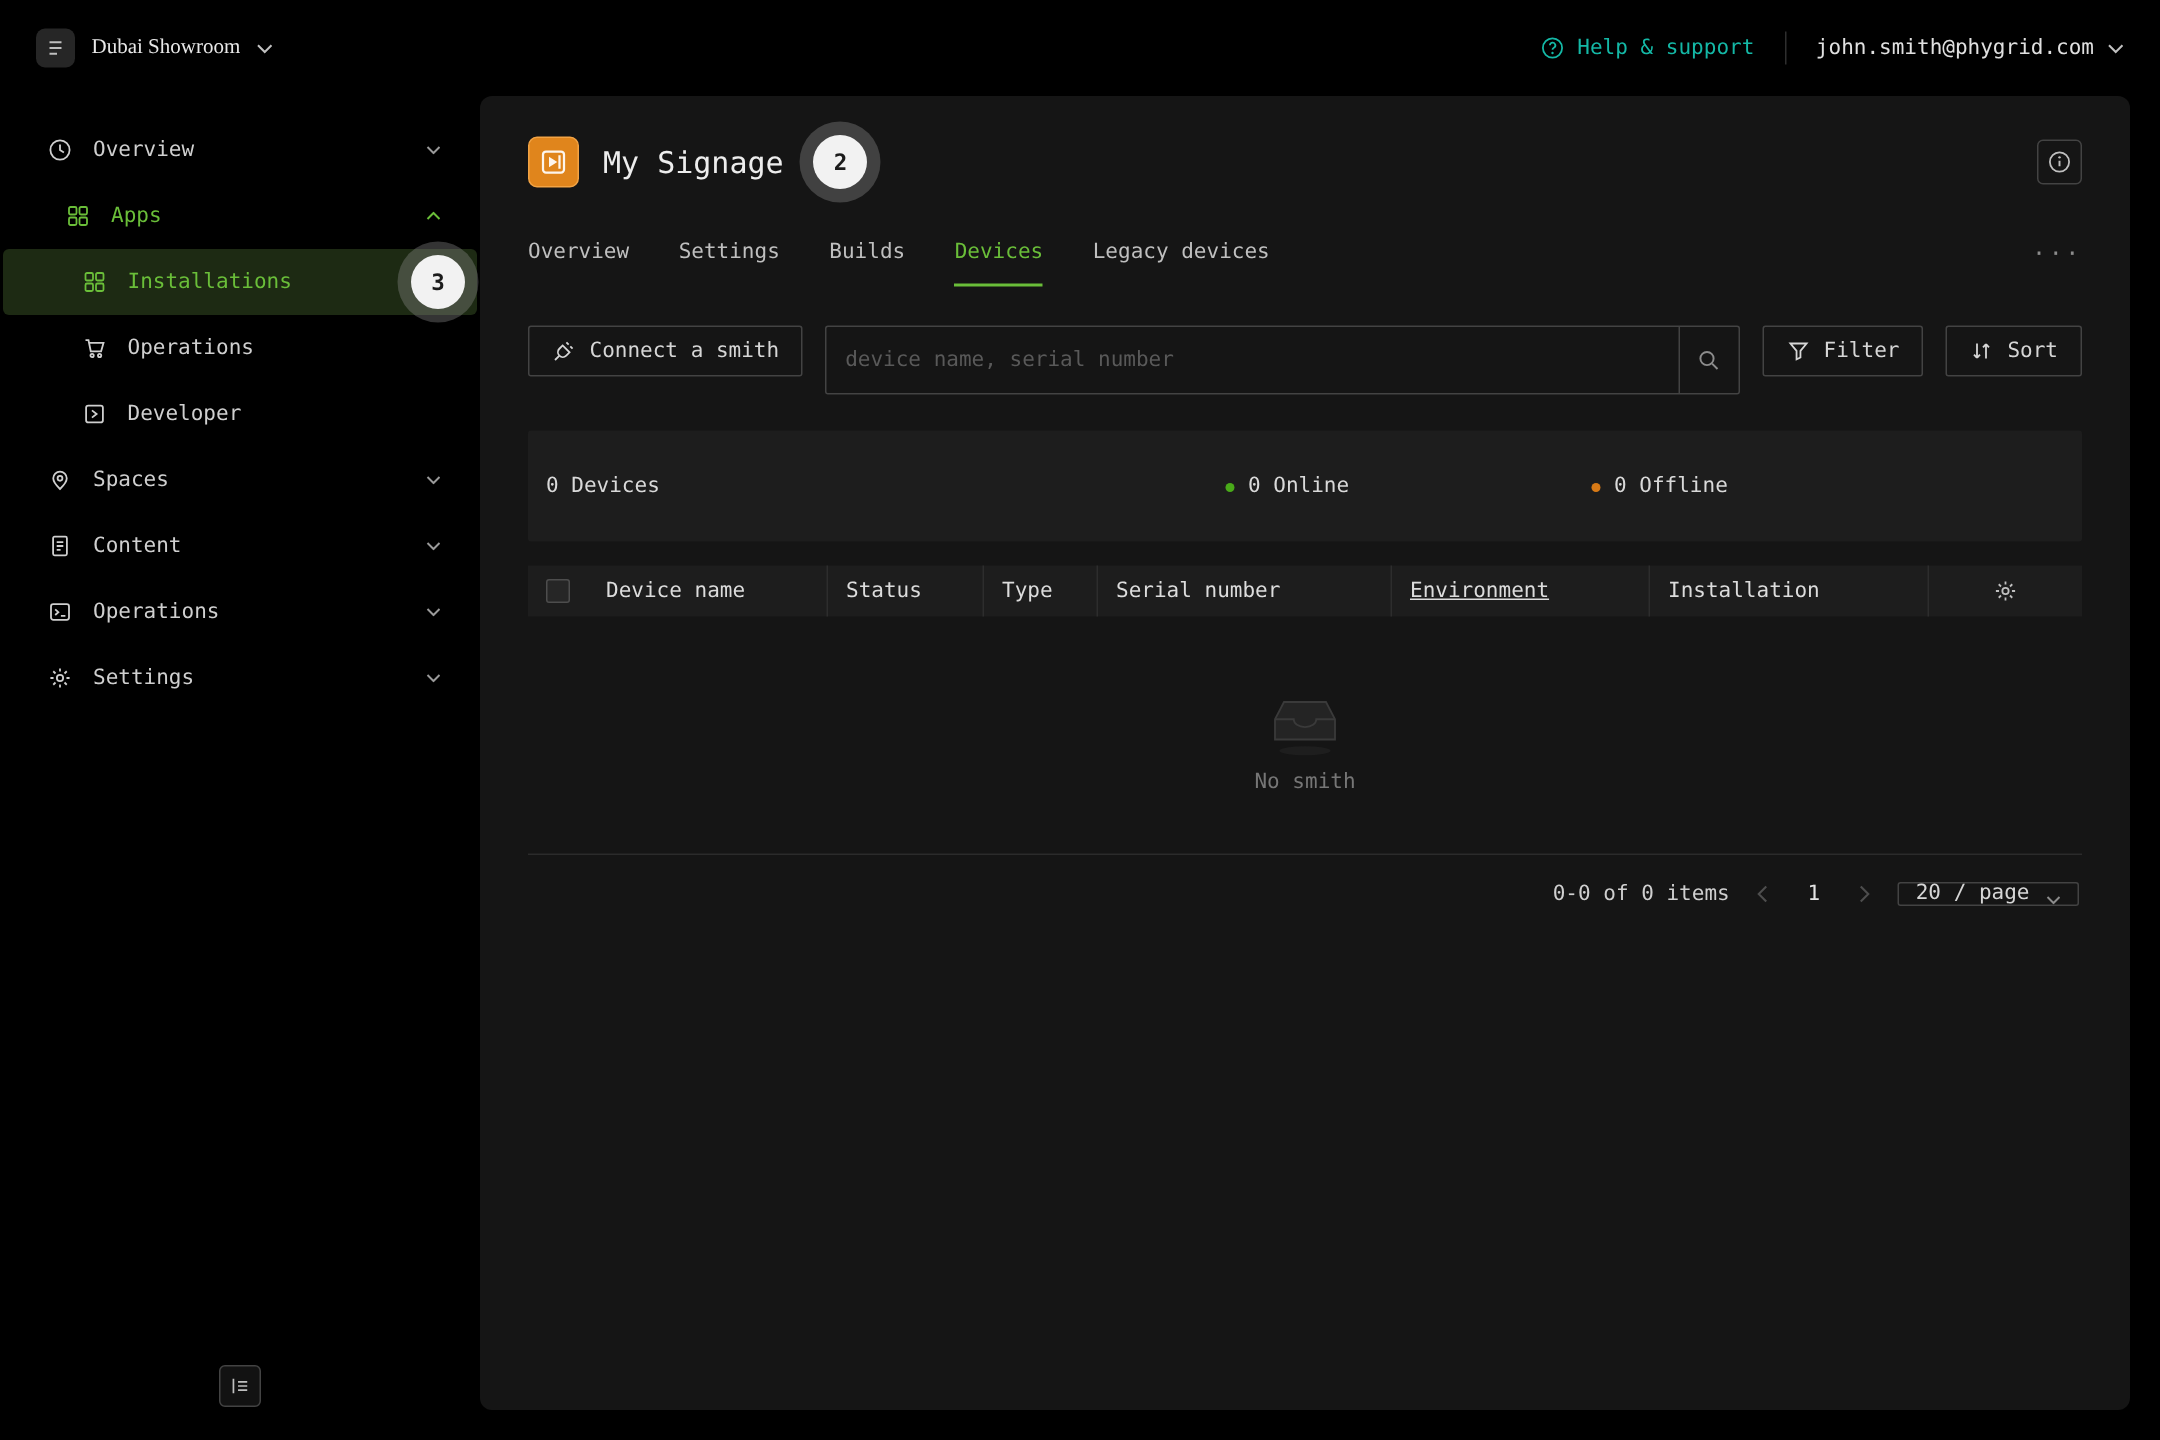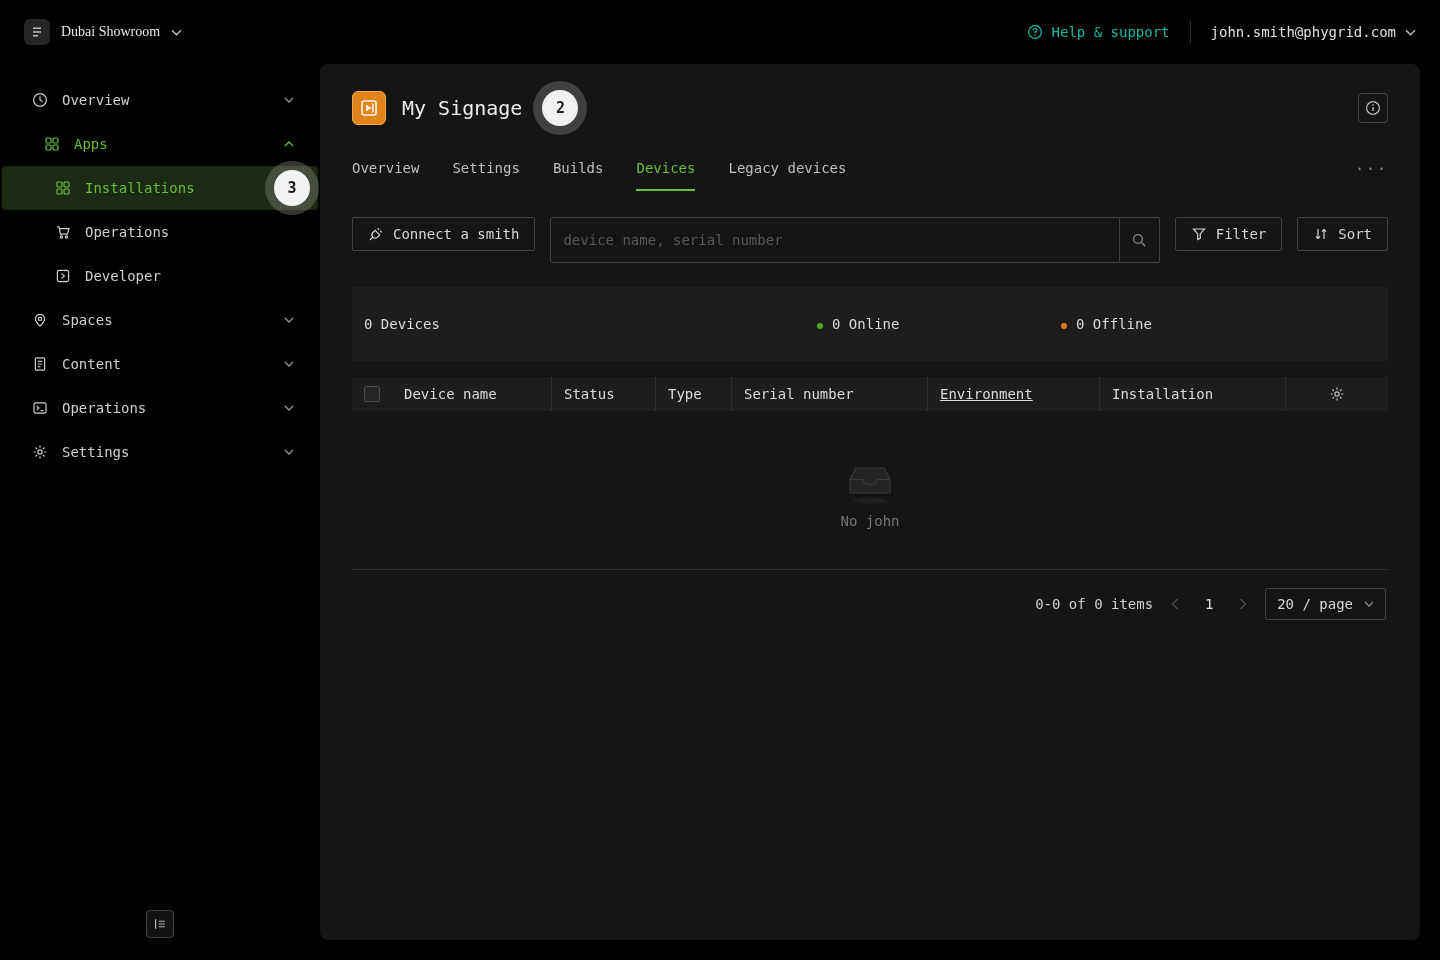--- a/index.html
+++ b/index.html
@@ -84,22 +84,22 @@
   .checkbox { width:16px; height:16px; border:1px solid #4d4d4d; border-radius:2px; background:#262626; cursor:pointer; }
 
   .empty { display:flex; flex-direction:column; align-items:center; gap:8px; padding:48px 0 0; }
   .empty-text { font-size:14px; color:#767676; }
   .rule { margin:40px 32px 0; border-top:1px solid #2b2b2b; }
 
   .pagination { display:flex; align-items:center; justify-content:flex-end; gap:18px;
     padding:0 34px; margin-top:18px; font-size:14px; color:#cfcfcf; }
   .page-chev { color:#4d4d4d; cursor:pointer; }
   .page-num { color:#e3e3e3; min-width:24px; text-align:center; cursor:pointer; }
-  .page-size { height:32px; border:1px solid #434343; border-radius:2px; display:flex;
-    align-items:center; gap:11px; padding:0 11px; color:#d6d6d6; cursor:pointer; }
+  .page-size { height:16px; border:1px solid #434343; border-radius:2px; display:flex;
+    align-items:flex-end; gap:11px; padding:0 11px; color:#d6d6d6; cursor:pointer; }
   .page-size .chev { color:#8c8c8c; }
 </style>
 </head>
 <body>
 
 <div class="topbar">
   <div class="topbar-left">
     <span class="org-icon">
       <svg width="12" height="12" viewBox="0 0 12 12">
           <path d="M2 2.2h8M2 6h8M2 9.8h5" stroke="currentColor" stroke-width="1.4" fill="none"></path>
@@ -371,21 +371,21 @@
         </svg>
     </div>
   </div>
 
   <div class="empty">
     <svg width="66" height="46" viewBox="0 0 66 46">
       <ellipse cx="33" cy="41.5" rx="17" ry="3" fill="#1e1e1e"></ellipse>
       <path d="M19 9h28l6 11.5V34H13V20.5z" fill="#242424" stroke="#3a3a3a" stroke-width="1.2"></path>
       <path d="M13 20.5h12.5c0 3 3.2 5.2 7.5 5.2s7.5-2.2 7.5-5.2H53" fill="none" stroke="#3a3a3a" stroke-width="1.2"></path>
     </svg>
-    <div class="empty-text">No john</div>
+    <div class="empty-text">No smith</div>
   </div>
 
   <div class="rule"></div>
 
   <div class="pagination">
     <span>0-0 of 0 items</span>
     <span class="page-chev">
       <svg width="8" height="12" viewBox="0 0 8 12">
           <path d="M6.5 1L1.5 6l5 5" stroke="currentColor" stroke-width="1.4" fill="none"></path>
         </svg>

